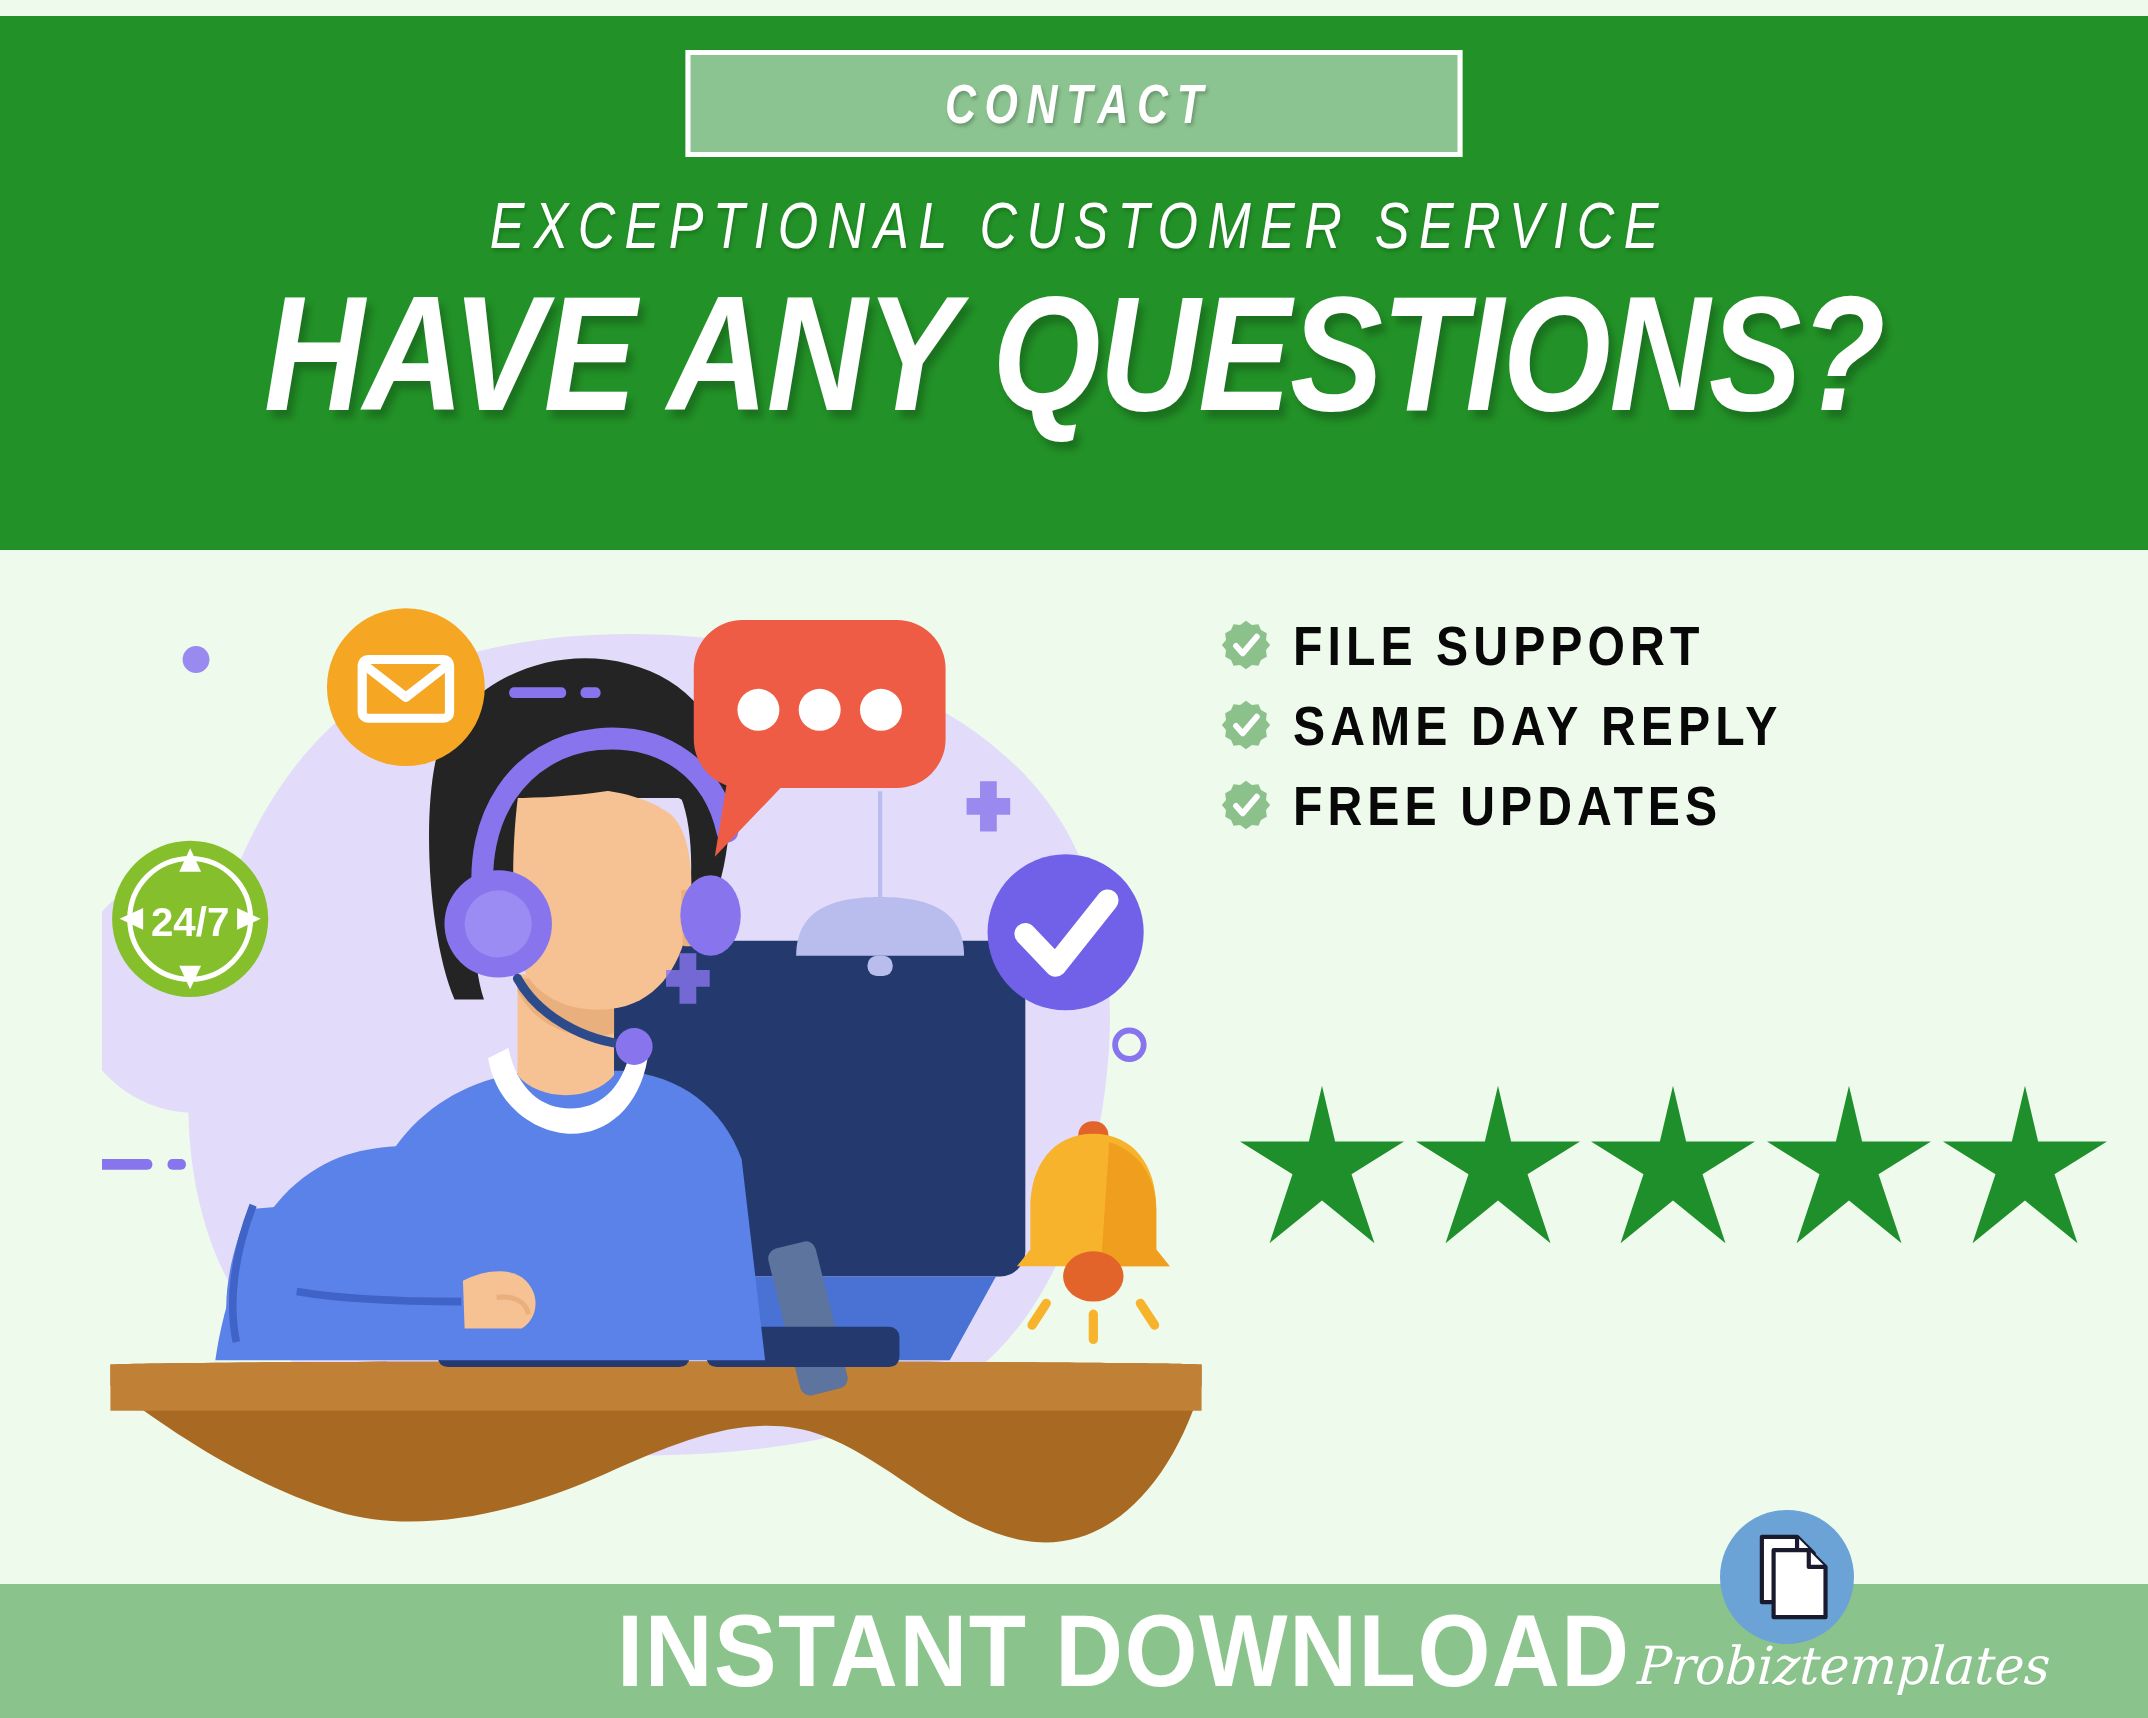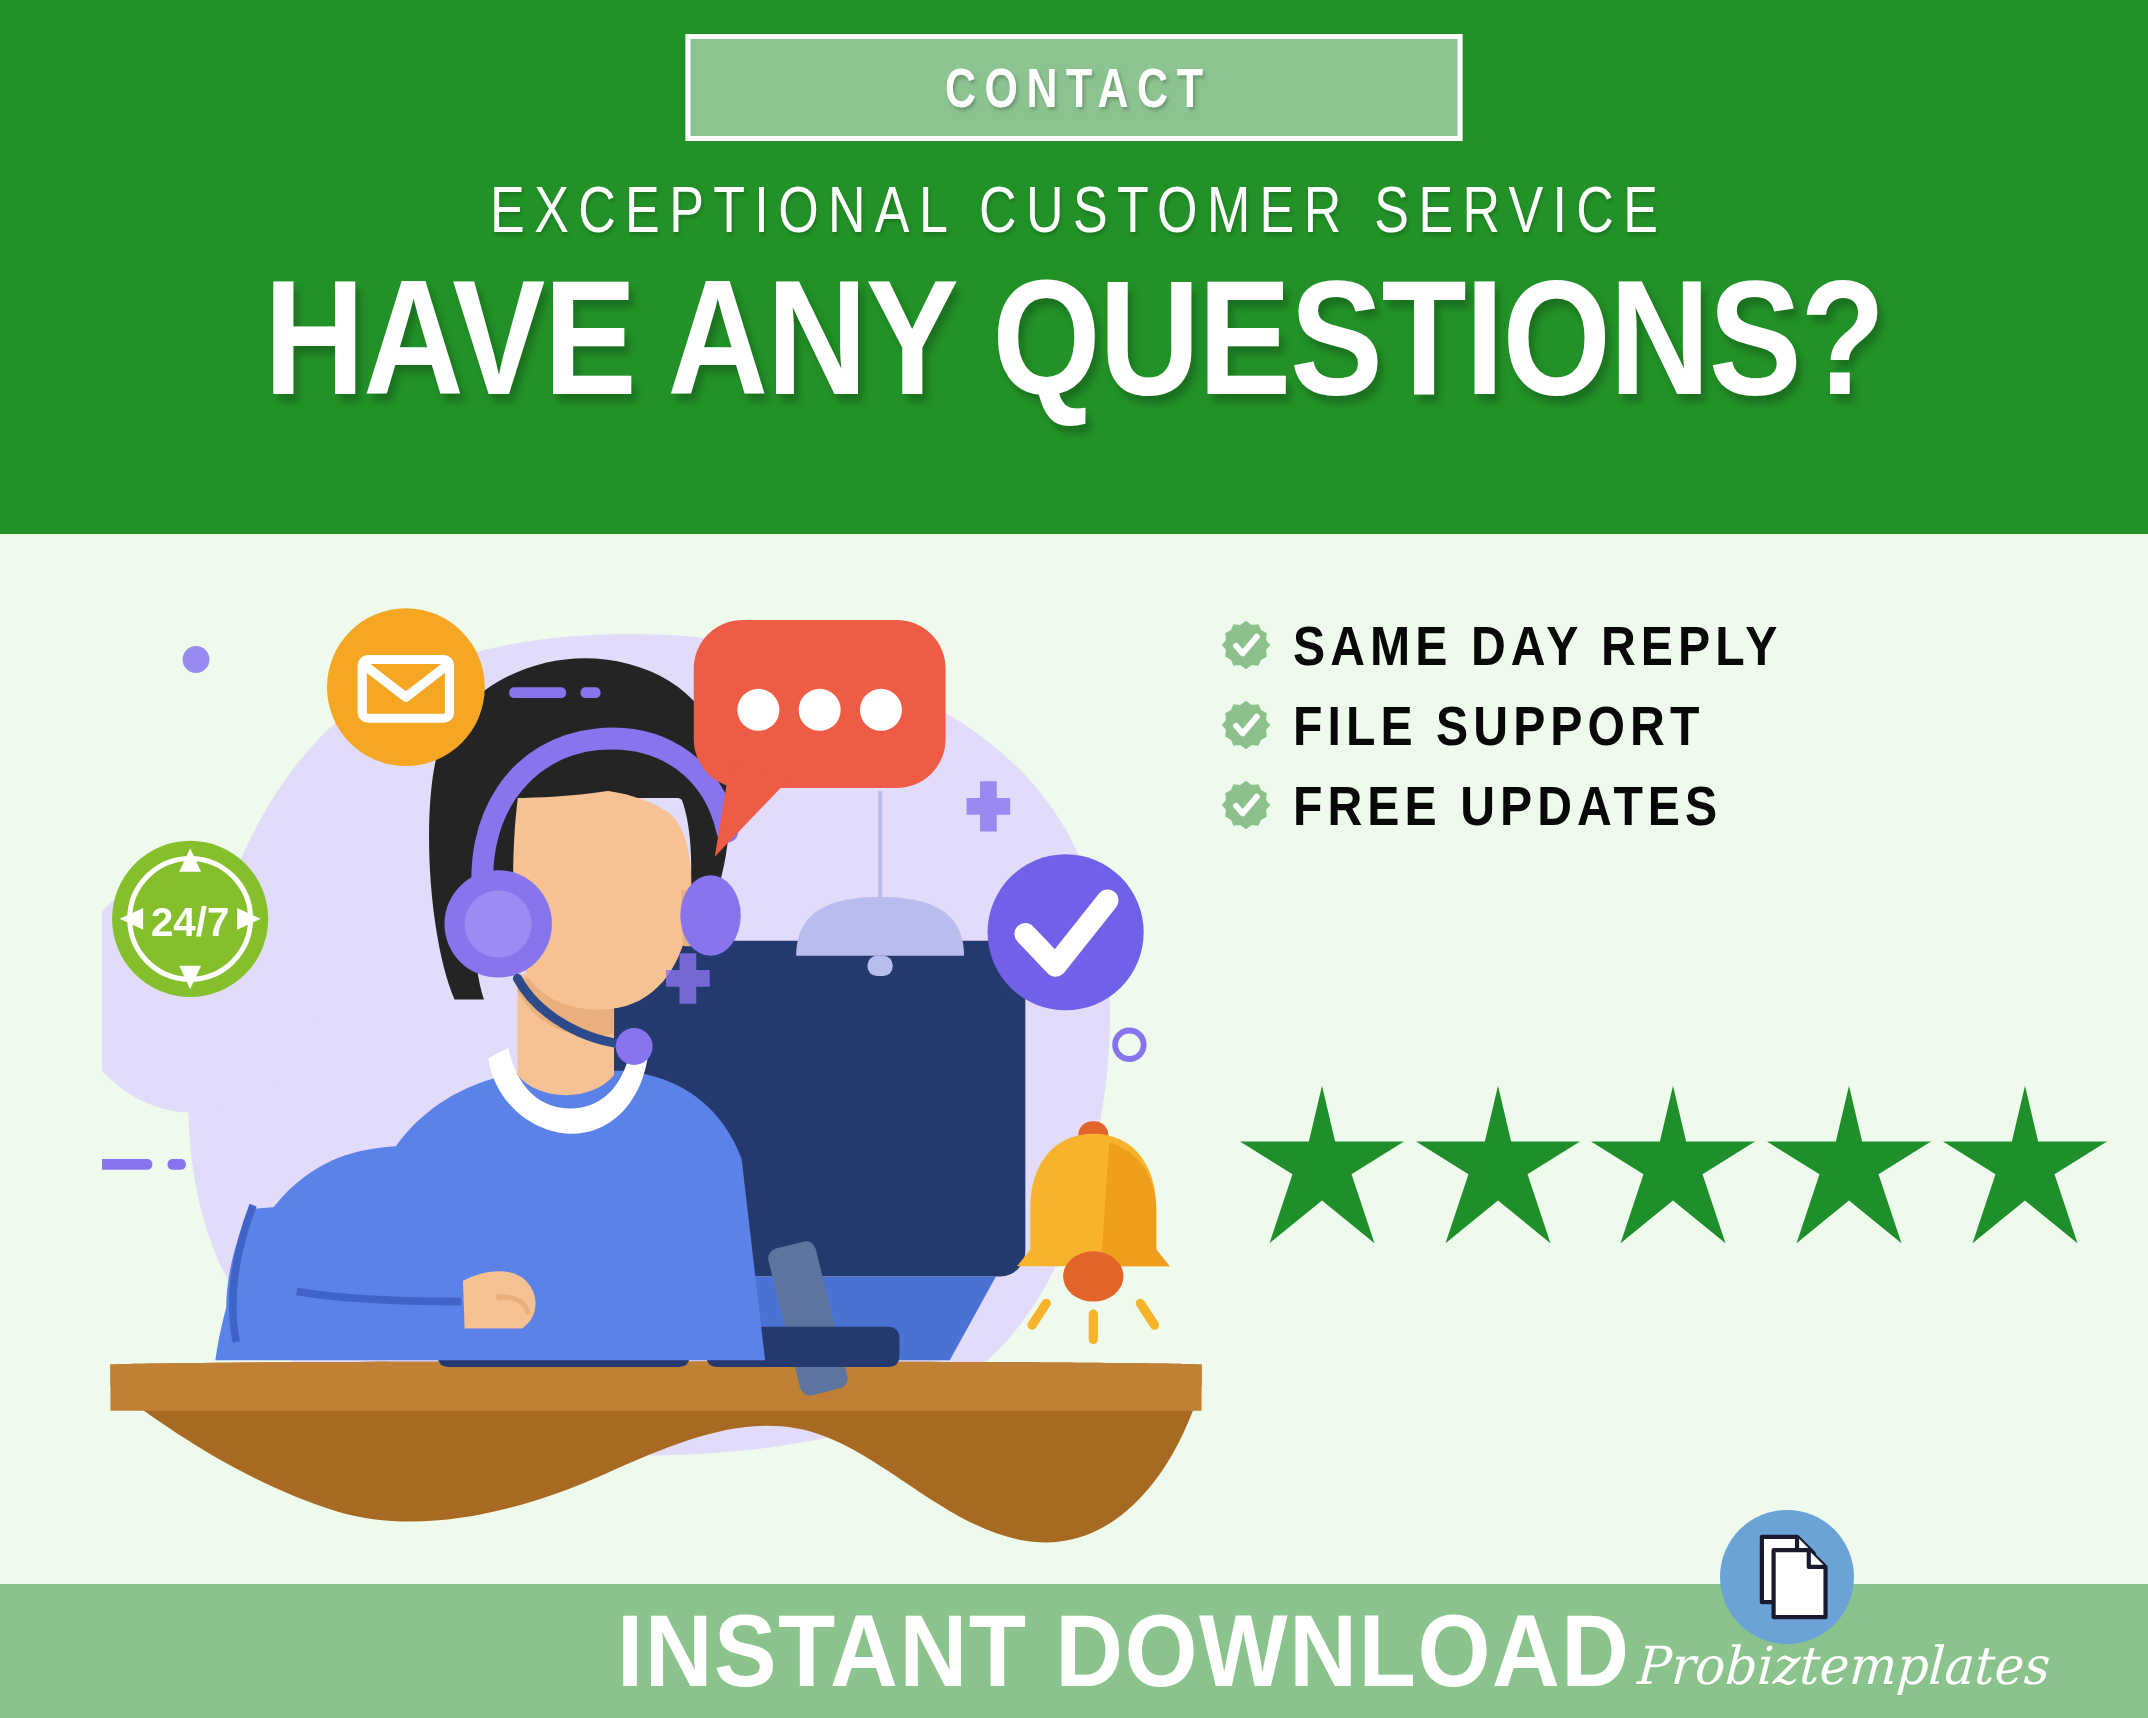--- a/index.html
+++ b/index.html
@@ -12,23 +12,24 @@
     position:relative;width:2148px;height:1718px;
     background:#EEFBEC;
     overflow:hidden;
   }
 
   
   .bgpatch{position:absolute;border-radius:50%;pointer-events:none;}
 
   
   #header{
-    position:absolute;left:0;top:0;width:2148px;height:534px;
+    position:absolute;left:0;top:16px;width:2148px;height:534px;
     background:#229127;
     z-index:5;
+    font-style:italic;
   }
   #contact-badge{
     position:absolute;left:50%;top:34px;transform:translateX(-50%);
     width:777px;height:107px;
     background:#8CC491;
     border:5.9px solid #FFFFFF;
     box-sizing:border-box;
     display:flex;align-items:center;justify-content:center;
   }
   #contact-label{
@@ -344,31 +345,31 @@
 
     <div id="features">
 
       <div class="feature-row">
         <span class="badge-check">
           <svg viewBox="0 0 60 60" xmlns="http://www.w3.org/2000/svg">
             <path d="M30 1 L37 6 L45 5 L48 12 L55 16 L54 24 L59 30 L54 36 L55 44 L48 48 L45 55 L37 54 L30 59 L23 54 L15 55 L12 48 L5 44 L6 36 L1 30 L6 24 L5 16 L12 12 L15 5 L23 6 Z" fill="#8DC18C"></path>
             <path d="M18,31 L26,40 L43,20" fill="none" stroke="#FFFFFF" stroke-width="7" stroke-linecap="round" stroke-linejoin="round"></path>
           </svg>
         </span>
-        <span class="feature-label">SAME DAY REPLY</span>
+        <span class="feature-label">FILE SUPPORT</span>
       </div>
 
       <div class="feature-row">
         <span class="badge-check">
           <svg viewBox="0 0 60 60" xmlns="http://www.w3.org/2000/svg">
             <path d="M30 1 L37 6 L45 5 L48 12 L55 16 L54 24 L59 30 L54 36 L55 44 L48 48 L45 55 L37 54 L30 59 L23 54 L15 55 L12 48 L5 44 L6 36 L1 30 L6 24 L5 16 L12 12 L15 5 L23 6 Z" fill="#8DC18C"></path>
             <path d="M18,31 L26,40 L43,20" fill="none" stroke="#FFFFFF" stroke-width="7" stroke-linecap="round" stroke-linejoin="round"></path>
           </svg>
         </span>
-        <span class="feature-label">FILE SUPPORT</span>
+        <span class="feature-label">SAME DAY REPLY</span>
       </div>
 
       <div class="feature-row">
         <span class="badge-check">
           <svg viewBox="0 0 60 60" xmlns="http://www.w3.org/2000/svg">
             <path d="M30 1 L37 6 L45 5 L48 12 L55 16 L54 24 L59 30 L54 36 L55 44 L48 48 L45 55 L37 54 L30 59 L23 54 L15 55 L12 48 L5 44 L6 36 L1 30 L6 24 L5 16 L12 12 L15 5 L23 6 Z" fill="#8DC18C"></path>
             <path d="M18,31 L26,40 L43,20" fill="none" stroke="#FFFFFF" stroke-width="7" stroke-linecap="round" stroke-linejoin="round"></path>
           </svg>
         </span>
         <span class="feature-label">FREE UPDATES</span>

